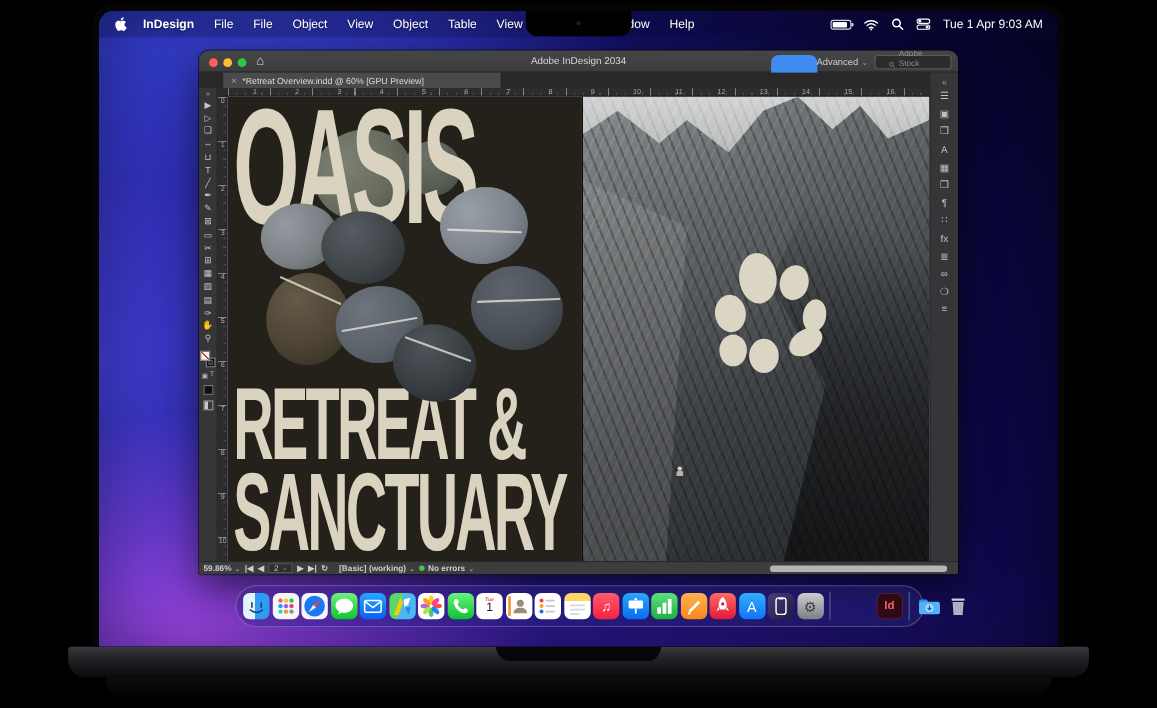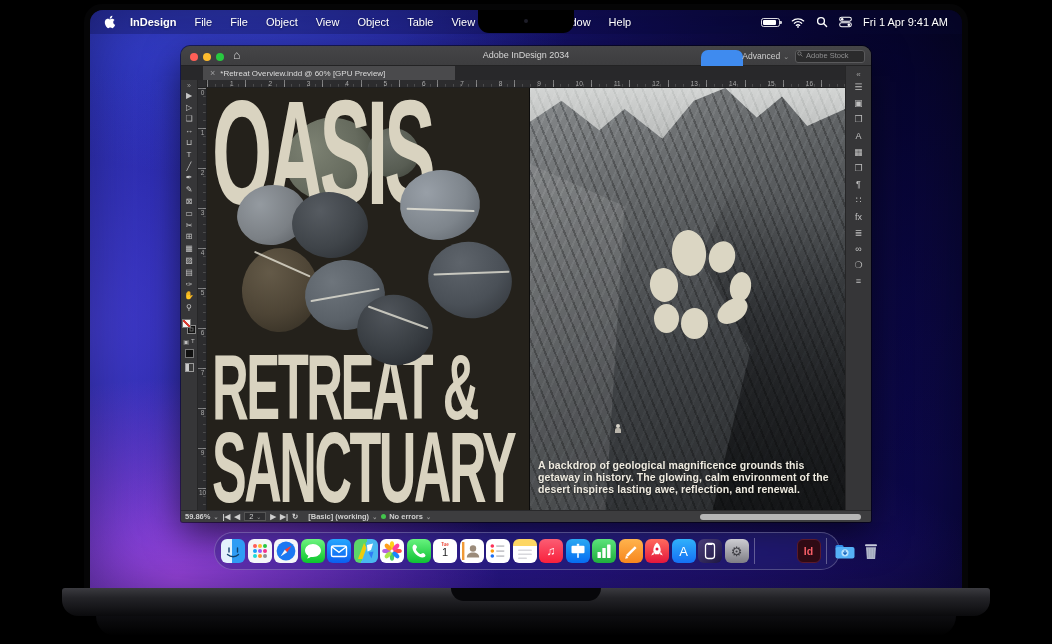--- a/index.html
+++ b/index.html
@@ -62,21 +62,21 @@
   .homebtn { position:absolute; left:52px; top:2px; color:#d4d4d4; font-size:12px; }
   .wtitle { position:absolute; left:0; right:0; top:4px; text-align:center;
             color:#d6d6d6; font-size:9px; }
   .share { position:absolute; right:128px; top:3.5px; height:13px; padding:16px 9px;
            background:#3f8bef; color:#fff; font-size:8.5px; line-height:13px;
            border-radius:7px; font-weight:700; }
   .workspace { position:absolute; right:82px; top:5px; color:#cfcfcf; font-size:8.5px; }
   .workspace b { font-weight:400; color:#9f9f9f; margin-left:3px; font-size:7px; }
   .stock { position:absolute; right:6px; top:3.5px; width:70px; height:13px;
            background:#2b2b2c; border:1px solid #5a5a5c; border-radius:3px;
-           display:flex; align-items:flex-start; gap:3px; padding:0 1px;
+           display:flex; align-items:flex-end; gap:3px; padding:0 12px;
            color:#8f8f90; font-size:7.5px; }
   .stock .mag { width:6px; height:6px; flex:0 0 auto; }
 
   .tabbar { position:absolute; left:0; top:20px; width:664px; height:14px; background:#28282a; }
   .tab { position:absolute; left:22px; top:0; width:252px; height:14px; background:#4a4a4c;
          display:flex; align-items:center; gap:5px; padding:0 7px;
          color:#dcdcdc; font-size:8px; }
   .tab .x { color:#9f9fa0; font-size:9px; }
 
   
@@ -263,21 +263,21 @@
           <svg width="12" height="12" viewBox="0 0 12 12">
               <circle cx="5" cy="5" r="3.4" stroke="#fff" stroke-width="1.4" fill="none"></circle>
               <path d="M7.6 7.6 L10.6 10.6" stroke="#fff" stroke-width="1.4" stroke-linecap="round"></path>
             </svg>
           <svg width="13" height="12" viewBox="0 0 14 12">
               <rect x="0.7" y="1" width="12.6" height="4.2" rx="2.1" stroke="#fff" stroke-width="1.1" fill="none"></rect>
               <circle cx="3.4" cy="3.1" r="1.4" fill="#fff"></circle>
               <rect x="0.7" y="6.8" width="12.6" height="4.2" rx="2.1" stroke="#fff" stroke-width="1.1" fill="none"></rect>
               <circle cx="10.6" cy="8.9" r="1.4" fill="#fff"></circle>
             </svg>
-          <span class="clock">Fri 1 Apr  9:41 AM</span>
+          <span class="clock">Tue 1 Apr  9:03 AM</span>
         </span>
       </div>
       <div class="notch">
           <span class="cam"></span>
         </div>
 
       <div class="win">
 
         <div class="titlebar">
           <span class="tl r"></span>
@@ -453,21 +453,20 @@
               <i class="lg" style="left:84px;top:48px;width:21px;height:30px;transform:rotate(10deg)"></i>
               <i class="lg" style="left:70px;top:76px;width:33px;height:22px;transform:rotate(-34deg)"></i>
               <i class="lg" style="left:35px;top:84px;width:27px;height:31px"></i>
               <i class="lg" style="left:8px;top:80px;width:25px;height:29px"></i>
               <i class="lg" style="left:4px;top:44px;width:28px;height:34px;transform:rotate(-8deg)"></i>
             </div>
             <div class="climber">
                 <div class="head"></div>
                 <div class="body"></div>
               </div>
-            <div class="caption">A backdrop of geological magnificence grounds this getaway in history. The glowing, calm environment of the desert inspires lasting awe, reflection, and renewal.</div>
           </div>
         </div>
 
         <div class="panel">
             <i class="picon">
               <u style="text-decoration:none">«</u>
             </i>
             <i class="picon">
               <u style="text-decoration:none">☰</u>
             </i>

